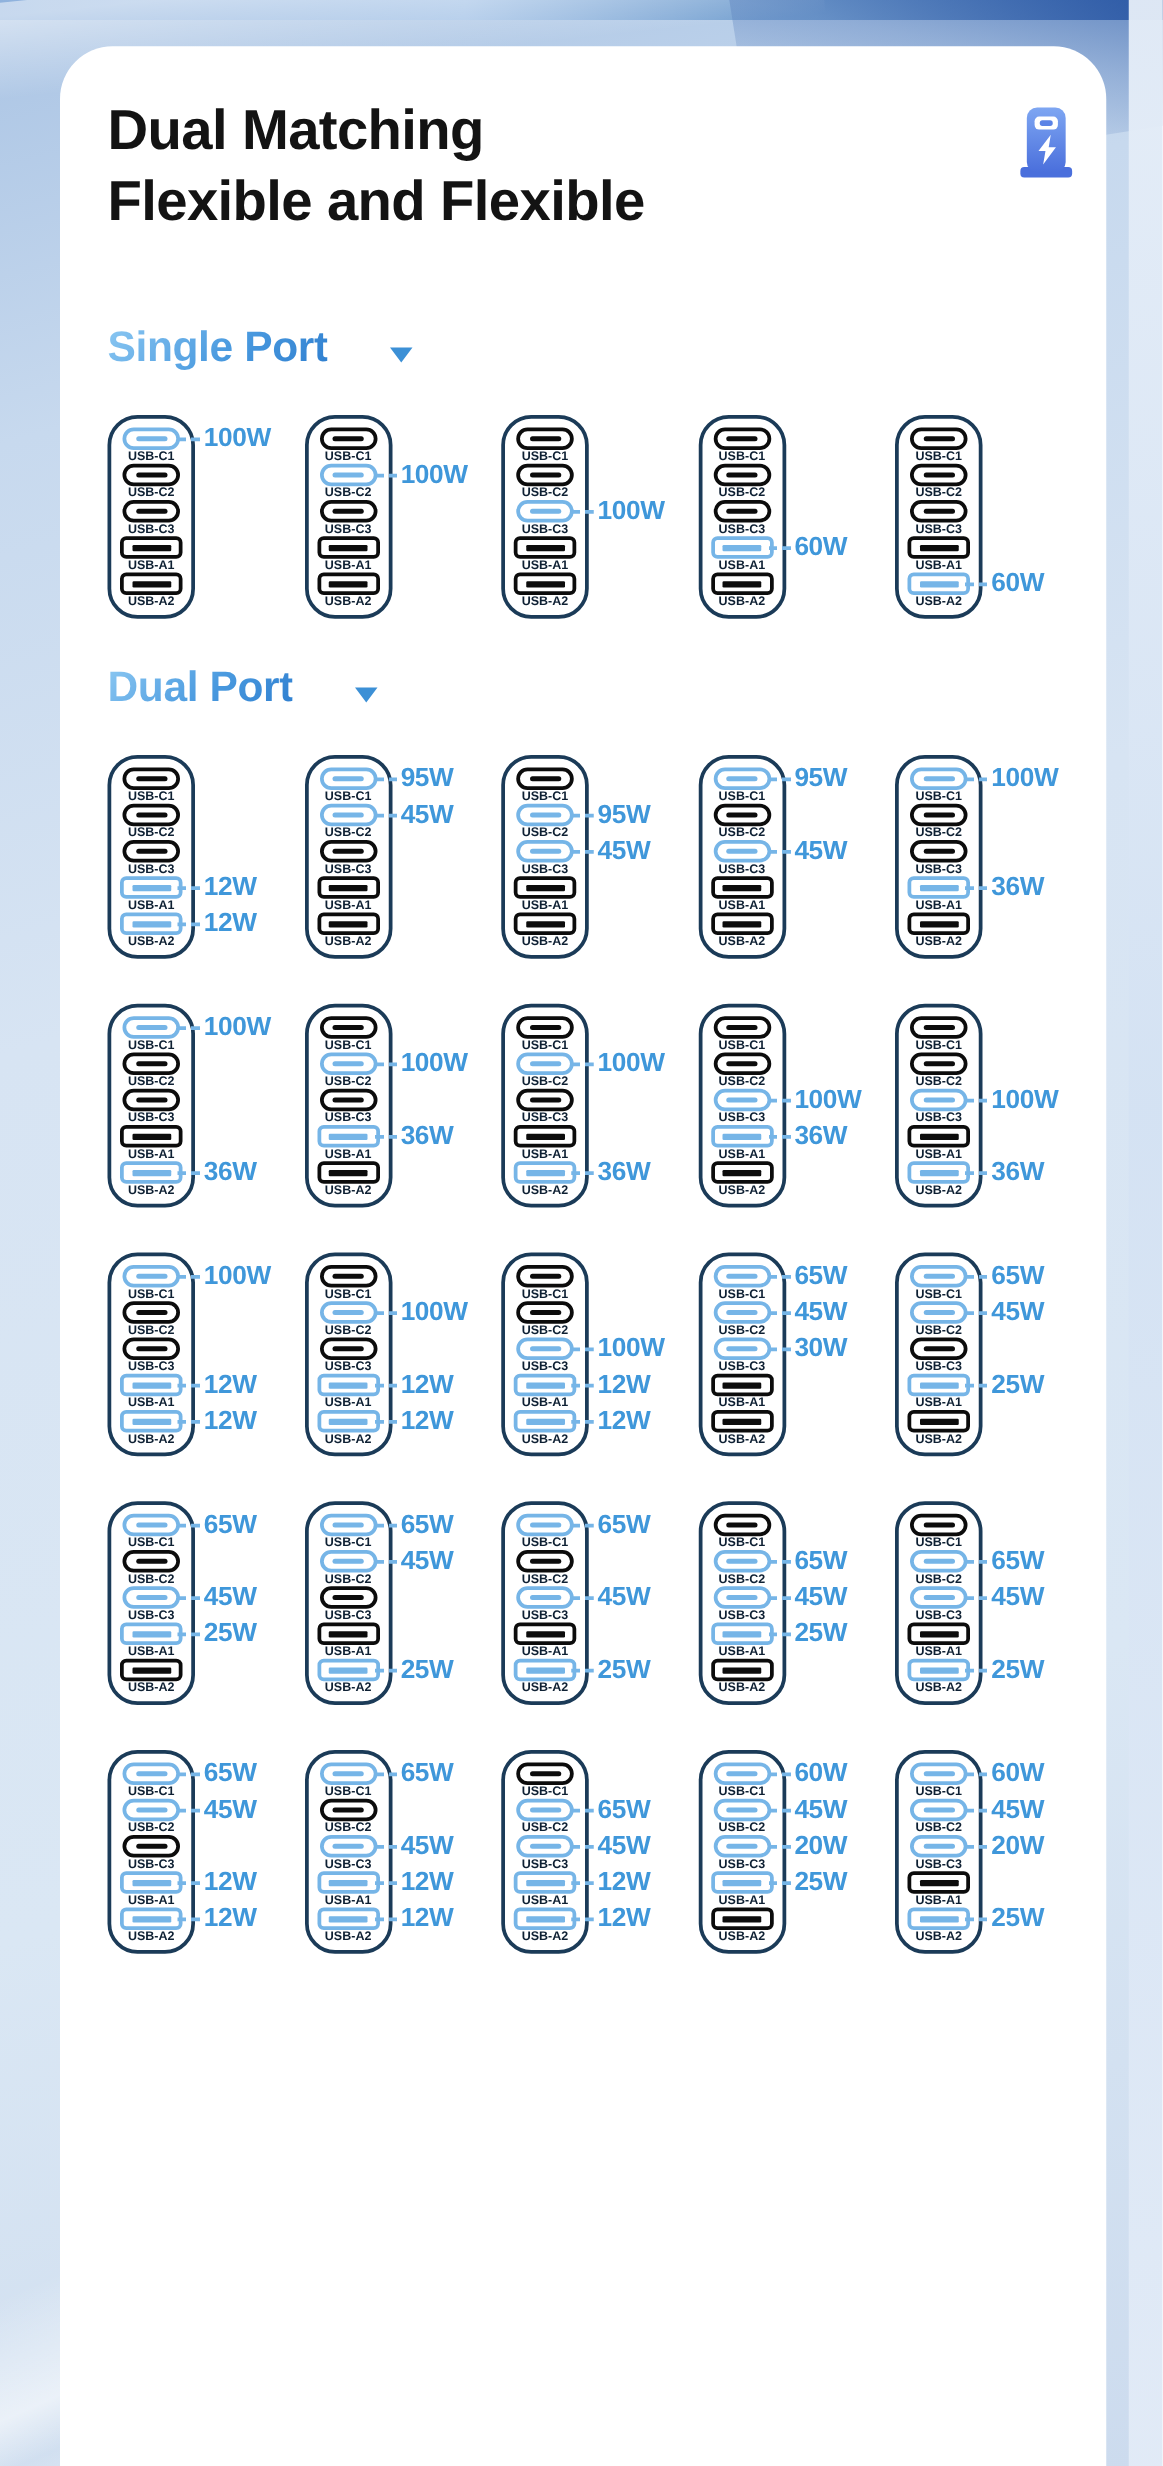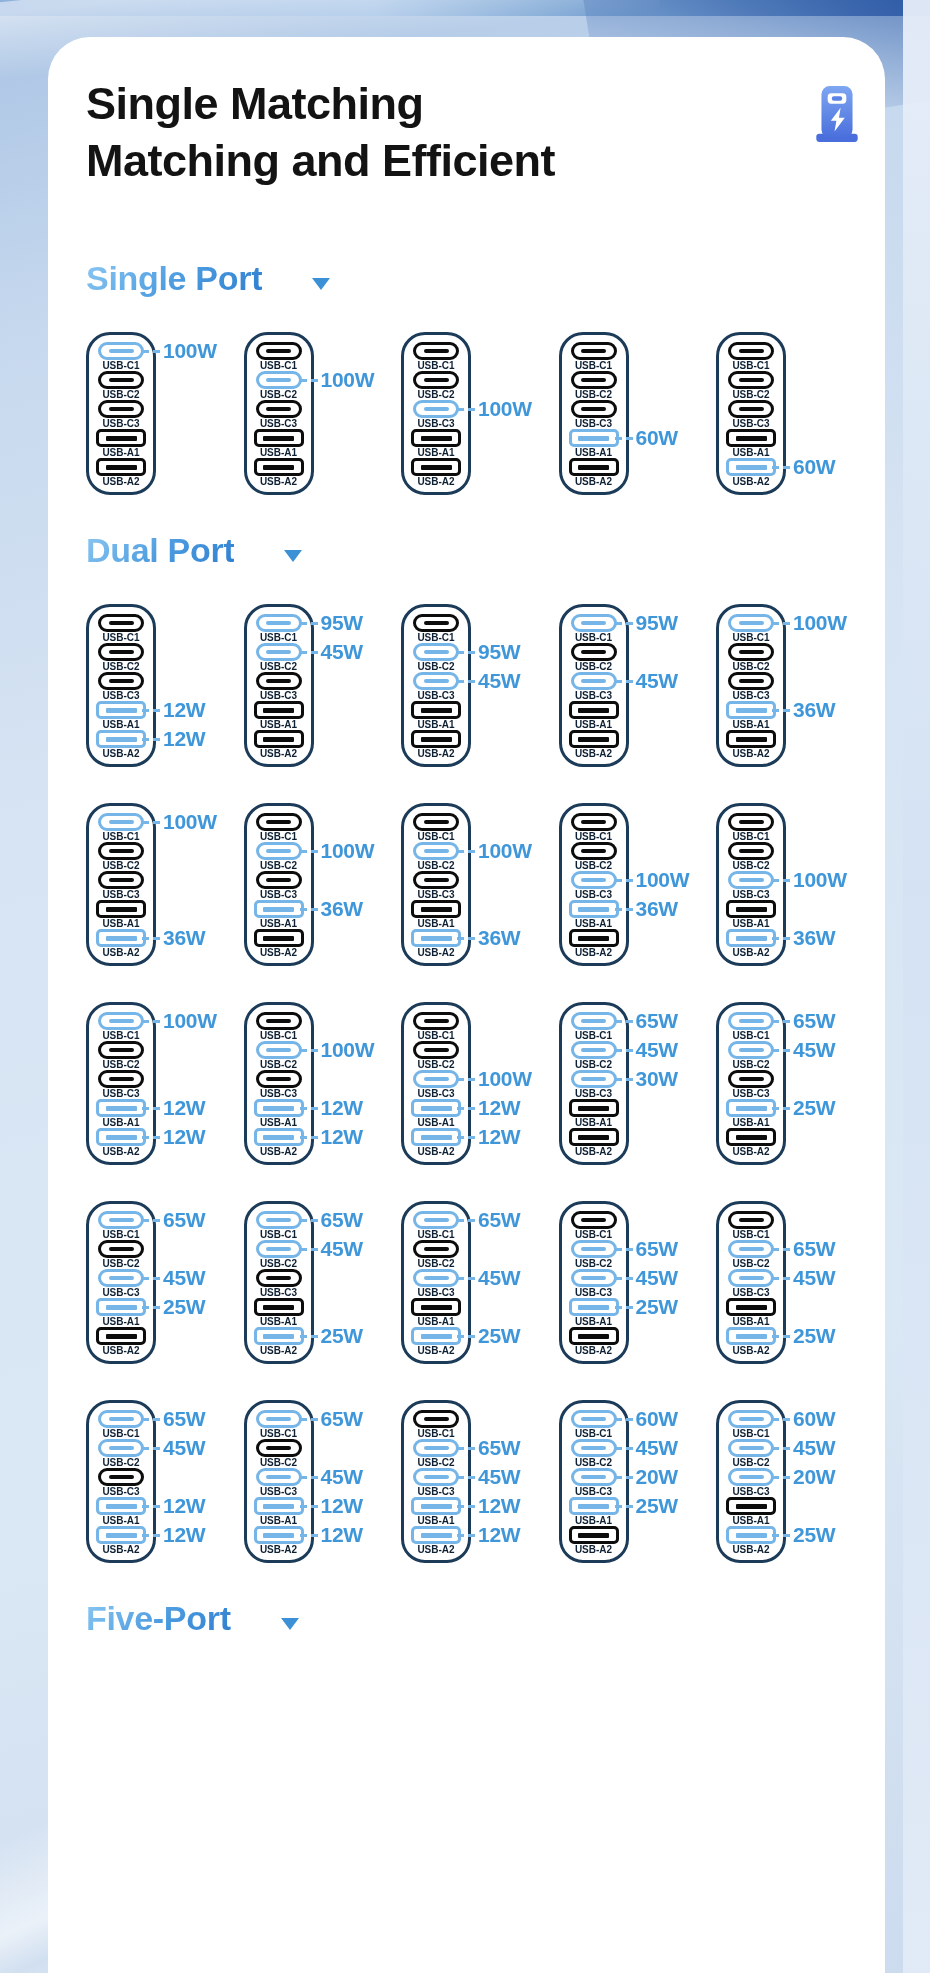--- a/index.html
+++ b/index.html
@@ -76,22 +76,22 @@
         </linearGradient>
       </defs>
       <rect x="2" y="47" width="40" height="8" rx="3" fill="#4a6fdc"></rect>
       <rect x="7" y="1" width="30" height="50" rx="8" fill="url(#stg)"></rect>
       <rect x="13" y="8" width="18" height="10" rx="3.5" fill="#ffffff"></rect>
       <rect x="17" y="10.8" width="10" height="4.4" rx="2" fill="#5b83e6"></rect>
       <path d="M25.5 22 L16 34.5 h5.4 L19.6 45 L29.5 31.6 h-5.6 Z" fill="#ffffff"></path>
     </svg>
 
     <h1 class="title">
-      <span class="t-line">Single Matching</span>
-      <span class="t-line">Matching and Efficient</span>
+      <span class="t-line">Dual Matching</span>
+      <span class="t-line">Flexible and Flexible</span>
     </h1>
 
     <div>
         <div class="section">
           <div class="section-heading">
             <span class="heading-text">Single Port</span>
             <span class="heading-caret"></span>
           </div>
           <div class="charger-row">
             <div class="charger">
@@ -1429,21 +1429,15 @@
                   <div class="port-label">USB-A2</div>
                   <div class="watt">
                     <span class="dash"></span>
                     <span class="watt-text">25W</span>
                   </div>
                 </div>
               </div>
             </div>
           </div>
         </div>
-        <div class="section">
-          <div class="section-heading">
-            <span class="heading-text">Five-Port</span>
-            <span class="heading-caret"></span>
-          </div>
-        </div>
       </div>
   </div>
 </div>
 
 </body></html>

